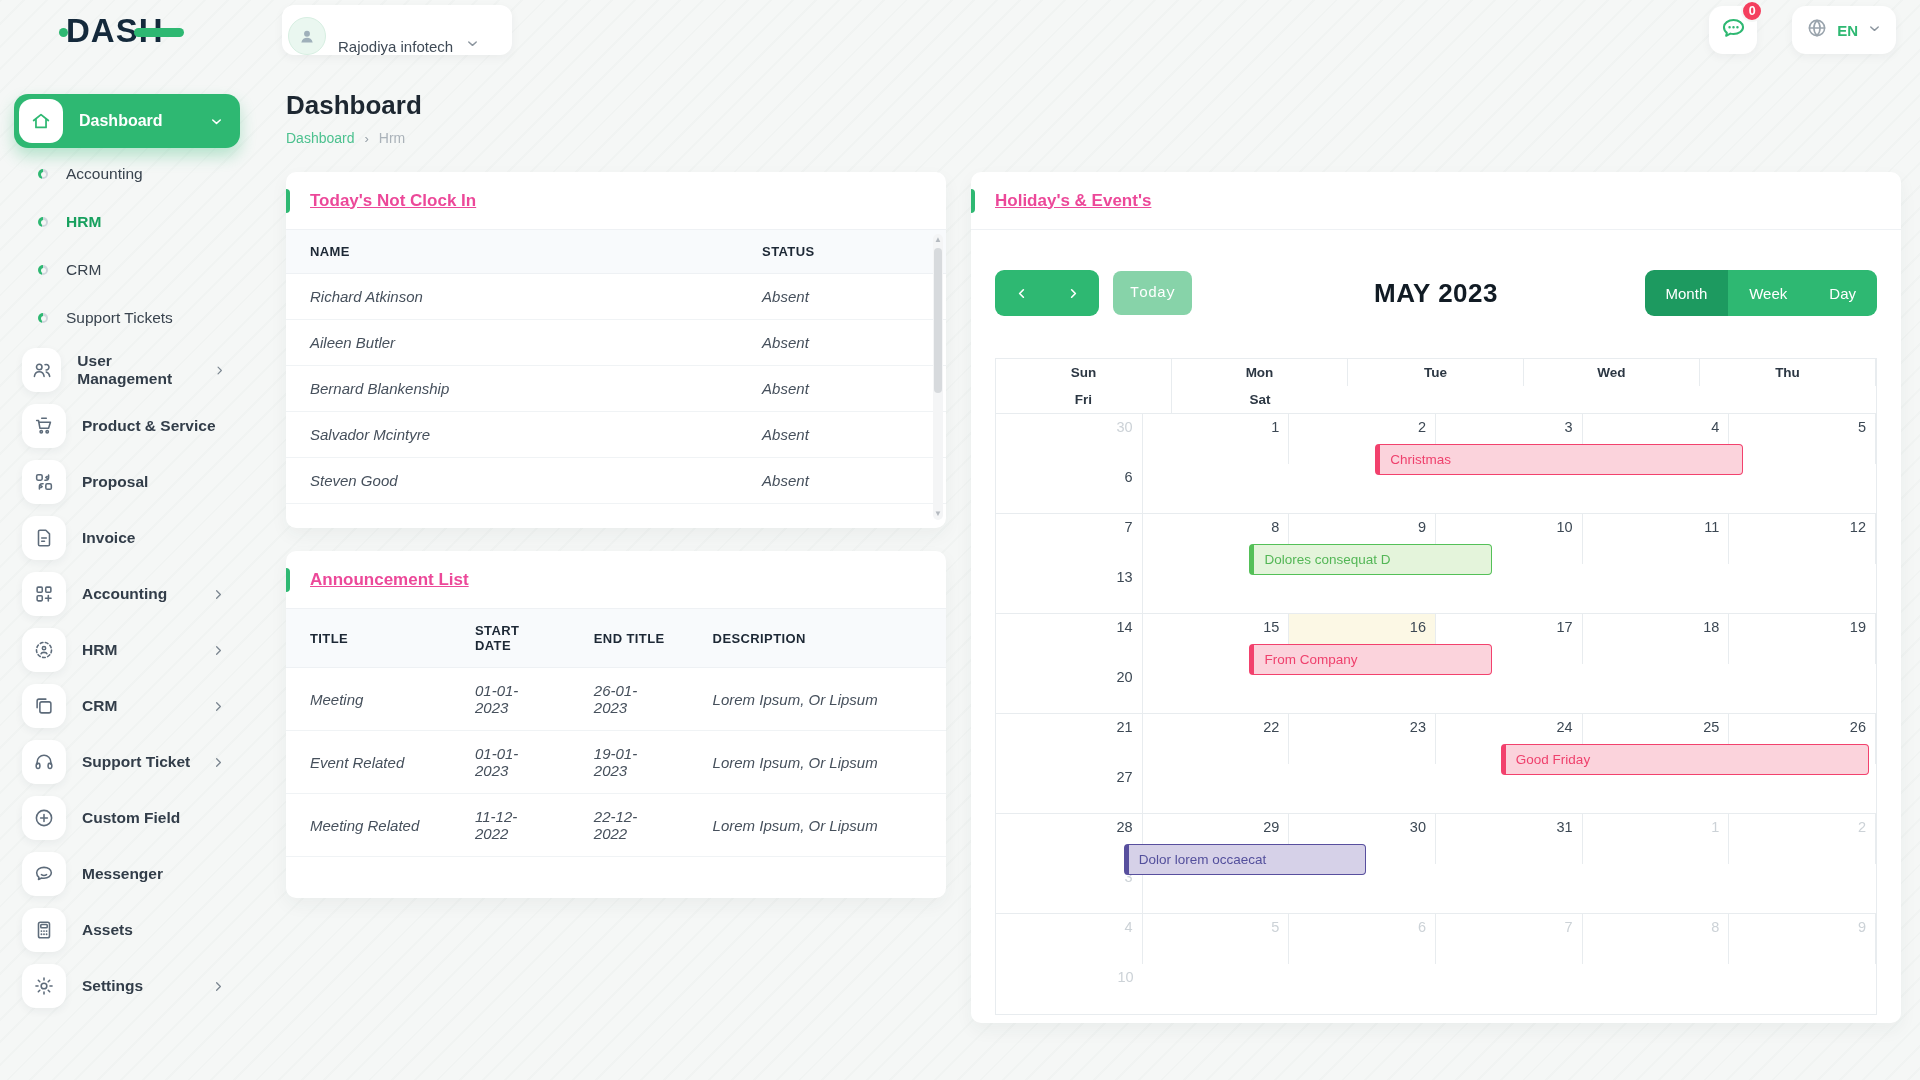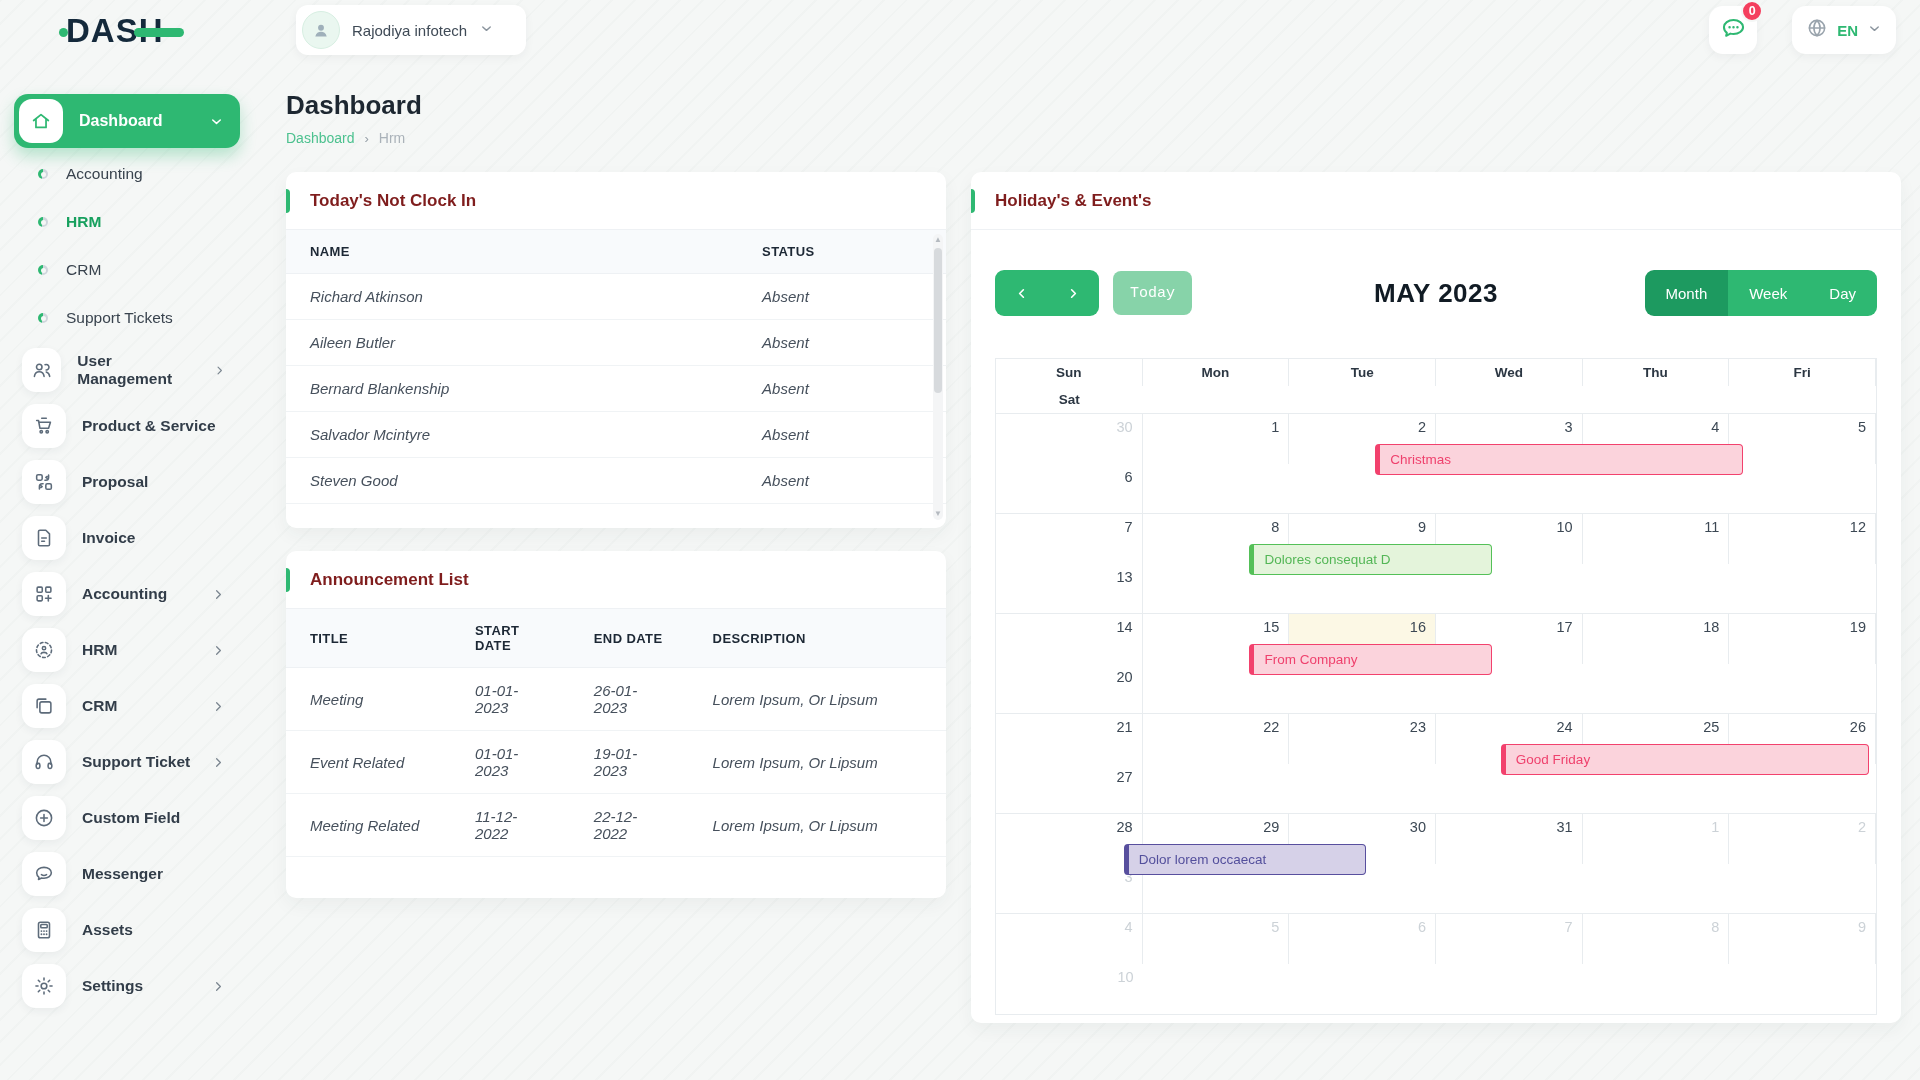--- a/index.html
+++ b/index.html
@@ -10,21 +10,21 @@
     background-image:repeating-linear-gradient(135deg, rgba(110,135,125,0.03) 0 2px, transparent 2px 16px);
     color:#3a4550;
   }
   
   .topbar { height:60px; display:flex; align-items:center; }
   .logo-wrap { width:246px; padding-left:66px; flex:none; }
   .logo { position:relative; display:inline-flex; align-items:center; }
   .logo-text { font-size:33px; font-weight:800; letter-spacing:1px; color:#14293b; line-height:1; }
   .logo-dash { width:50px; height:9px; background:#2eb872; border-radius:5px; margin-left:-30px; margin-top:4px; }
   .logo-dot { position:absolute; left:-7px; top:14px; width:9px; height:9px; border-radius:50%; background:#2eb872; }
-  .company-pill { margin-left:50px; height:50px; background:#fff; border-radius:12px; display:flex; align-items:center; gap:12px; padding:0 32px 0 6px; box-shadow:0 3px 10px rgba(30,45,60,0.05); cursor:pointer; }
+  .company-pill { margin-left:36px; height:50px; background:#fff; border-radius:12px; display:flex; align-items:flex-end; gap:12px; padding:0 32px 0 6px; box-shadow:0 3px 10px rgba(30,45,60,0.05); cursor:pointer; }
   .avatar { width:38px; height:38px; border-radius:50%; background:#eaf7f0; border:1px solid #d7efe2; display:grid; place-items:center; color:#9fb0ba; }
   .company-name { font-size:15px; color:#3f4a56; }
   .chev-gray { color:#8b959e; }
   .top-right { margin-left:auto; display:flex; align-items:center; gap:16px; margin-right:24px; }
   .icon-btn { position:relative; width:48px; height:48px; background:#fff; border-radius:14px; box-shadow:0 3px 10px rgba(30,45,60,0.05); display:grid; place-items:center; cursor:pointer; color:#2eb872; }
   .badge { position:absolute; top:-6px; right:-6px; min-width:22px; height:22px; border-radius:11px; background:#f43f5e; color:#fff; font-size:12.5px; font-weight:700; display:grid; place-items:center; border:2px solid #f5f7f6; }
   .lang-pill { height:48px; background:#fff; border-radius:14px; box-shadow:0 3px 10px rgba(30,45,60,0.05); display:flex; align-items:center; gap:9px; padding:0 14px; cursor:pointer;margin-left:19px; }
   .lang-code { font-size:15px; font-weight:700; color:#2eb872; }
   .globe { color:#9aa4ad; }
   
@@ -50,21 +50,21 @@
   .breadcrumb { margin-top:9px; display:flex; align-items:center; gap:10px; font-size:14px; }
   .bc-root { color:#4cc18f; cursor:pointer; }
   .bc-sep { color:#98a1a9; font-size:13px; }
   .bc-cur { color:#aab2b9; }
   .columns { display:flex; gap:25px; margin-top:26px; align-items:flex-start; }
   .col-left { width:660px; flex:none; }
   .col-right { flex:1; }
   .card { background:#fff; border-radius:10px; box-shadow:0 7px 18px rgba(35,50,65,0.05); position:relative; }
   .card-head { position:relative; height:58px; display:flex; align-items:center; padding:0 24px; border-bottom:1px solid #eef1f4; }
   .card-head::before { content:""; position:absolute; left:0; top:17px; width:4px; height:24px; background:#2eb872; border-radius:0 4px 4px 0; }
-  .card-title { font-size:17px; font-weight:700; color:#7f1d1d; }
+  .card-title { font-size:17px; font-weight:700; color:#ec4899;text-decoration:underline; }
   table { width:100%; border-collapse:collapse; }
   th { text-align:left; background:#f8fafc; padding:14px 24px; font-size:13px; letter-spacing:.4px; color:#1d2835; border-bottom:1px solid #eef1f4; }
   td { padding:14px 24px; font-size:15px; color:#46505c; border-bottom:1px solid #f0f3f5;font-style:italic; }
   #clockin-card { height:356px; overflow:hidden; margin-bottom:23px; }
   #clockin-table th:nth-child(1){ width:68.5%; }
   #announce-card { height:347px; overflow:hidden; }
   #announce-table th:nth-child(1){ width:25%; }
   #announce-table th:nth-child(2){ width:18%; }
   #announce-table th:nth-child(3){ width:18%; }
   #announce-table th:nth-child(4){ width:39%; }
@@ -77,21 +77,21 @@
   .cal-body { padding:0 24px 24px; }
   .cal-toolbar { margin:40px 0 42px; display:flex; align-items:center; position:relative; }
   .nav-group { display:flex; background:#2eb872; border-radius:9px; overflow:hidden; }
   .nav-btn { width:52px; height:46px; display:grid; place-items:center; color:#fff; cursor:pointer; background:transparent; border:0; }
   .today-btn { margin-left:14px; height:44px; padding:0 17px; background:#87d3a9; color:#fff; border:0; border-radius:8px; font-size:15px; font-family:Liberation Mono, monospace; cursor:default; }
   .cal-title { position:absolute; left:50%; transform:translateX(-50%); font-size:26px; font-weight:700; color:#111b24; letter-spacing:.5px; }
   .view-group { margin-left:auto; display:flex; border-radius:9px; overflow:hidden; }
   .view-btn { height:46px; padding:0 21px; background:#2eb872; color:#fff; border:0; font-size:15px; font-family:inherit; cursor:pointer; }
   .view-btn.active { background:#1d9a60; }
   .grid { border:1px solid #e8ecef; }
-  .dow-row { display:grid; grid-template-columns:repeat(6,1fr); border-bottom:1px solid #e8ecef; }
+  .dow-row { display:grid; grid-template-columns:repeat(5,1fr); border-bottom:1px solid #e8ecef; }
   .dow-cell { height:27px; line-height:27px; text-align:center; font-size:13.5px; font-weight:700; color:#2c3743; border-right:1px solid #e8ecef; }
   .dow-cell:last-child { border-right:0; }
   .week { display:grid; grid-template-columns:repeat(6,1fr); height:100px; position:relative; border-bottom:1px solid #e8ecef; }
   .week:last-child { border-bottom:0; }
   .cell { border-right:1px solid #e8ecef; padding:5px 9px; text-align:right; font-size:14.5px; color:#3c4854; cursor:pointer; }
   .cell:last-child { border-right:0; }
   .cell.muted { color:#ccd2d7; }
   .cell.today { background:#fcf8e5; }
   .event { position:absolute; top:30px; height:31px; border-radius:4px; display:flex; align-items:center; padding-left:10px; font-size:13.5px; border:1px solid; border-left-width:5px; cursor:pointer; overflow:hidden; white-space:nowrap; }
 </style>
@@ -374,21 +374,21 @@
 
       <div class="card" id="announce-card">
         <div class="card-head">
           <span class="card-title">Announcement List</span>
         </div>
         <table id="announce-table">
             <thead>
               <tr>
                 <th>TITLE</th>
                 <th>START DATE</th>
-                <th>END DATE</th>
+                <th>END TITLE</th>
                 <th>DESCRIPTION</th>
               </tr>
             </thead>
             <tbody>
               <tr>
     <td>Meeting</td>
     <td>01-01-2023</td>
     <td>26-01-2023</td>
     <td>Lorem Ipsum, Or Lipsum</td>
               </tr>

